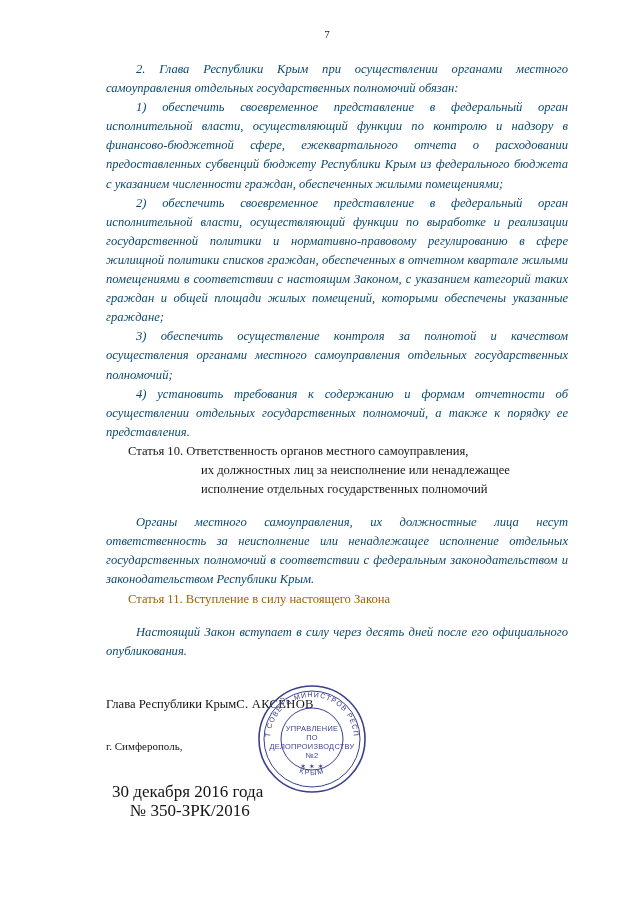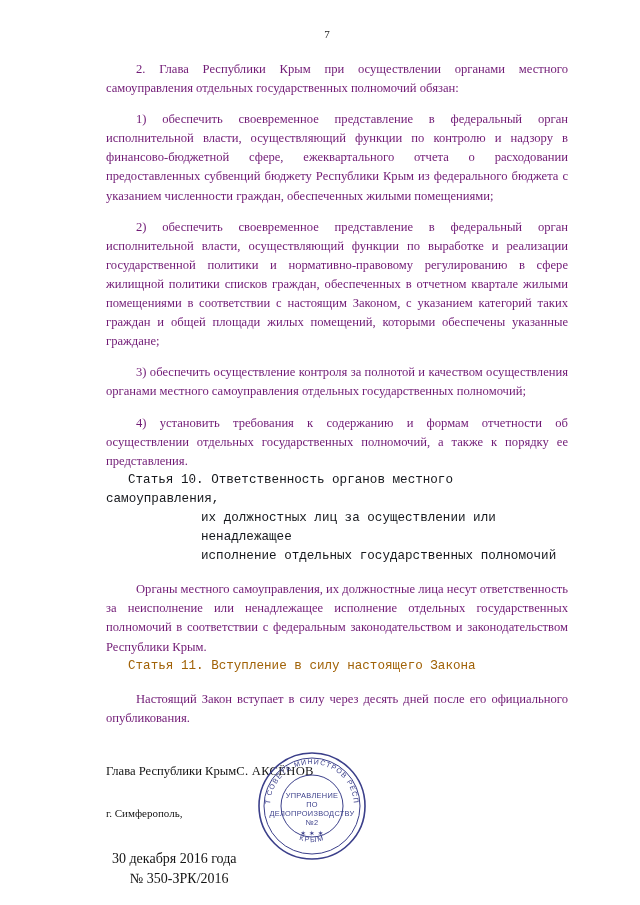--- a/index.html
+++ b/index.html
@@ -29,28 +29,29 @@
     margin: 0 0 20px 0;
     letter-spacing: 0.2px;
     margin-left: -20px;
   }
   .para {
     font-size: 12.6px;
     line-height: 19.1px;
     text-align: justify;
     text-justify: inter-word;
     margin: 0;
-    color: #701a75;
+    color: #0c4a6e;
+    font-style: italic;
   }
   .indent {
     text-indent: 30px;
   }
-  .gap-s { margin-top: 12px; }
+  .gap-s { margin-top: 0px; }
   .gap-m { margin-top: 14px; }
-  .gap-l { margin-top: 22px; font-family: Liberation Mono, monospace; }
+  .gap-l { margin-top: 22px; }
 
   .article-head {
     font-size: 12.6px;
     line-height: 19.1px;
     margin: 0;
     color: #15171c;
   }
   .article-head .line1 { display: block; text-indent: 22px; }
   .article-head .line2 { display: block; padding-left: 95px; }
   .article-head .line3 { display: block; padding-left: 95px; }
@@ -76,21 +77,21 @@
     line-height: 19.1px;
   }
   .sign-left { white-space: nowrap; }
   .sign-right { white-space: nowrap; padding-right: 4px; letter-spacing: 0.3px;}
   .city {
     margin-top: 26px;
     font-size: 11px;
   }
   .date-block {
     margin-top: 30px;
-    font-size: 14px;
+    font-size: 17px;
     line-height: 19.5px;
     padding-left: 6px;
   }
   .date-block .docnum { padding-left: 18px; display: block; }
 
   
   .stamp {
     position: absolute;
     left: 150px;
     top: -12px;
@@ -118,21 +119,21 @@
   <div class="page-number">7</div>
 
   <p class="para indent">2. Глава Республики Крым при осуществлении органами местного самоуправления отдельных государственных полномочий обязан:</p>
   <p class="para indent gap-s">1) обеспечить своевременное представление в федеральный орган исполнительной власти, осуществляющий функции по контролю и надзору в финансово-бюджетной сфере, ежеквартального отчета о расходовании предоставленных субвенций бюджету Республики Крым из федерального бюджета с указанием численности граждан, обеспеченных жилыми помещениями;</p>
   <p class="para indent gap-s">2) обеспечить своевременное представление в федеральный орган исполнительной власти, осуществляющий функции по выработке и реализации государственной политики и нормативно-правовому регулированию в сфере жилищной политики списков граждан, обеспеченных в отчетном квартале жилыми помещениями в соответствии с настоящим Законом, с указанием категорий таких граждан и общей площади жилых помещений, которыми обеспечены указанные граждане;</p>
   <p class="para indent gap-s">3) обеспечить осуществление контроля за полнотой и качеством осуществления органами местного самоуправления отдельных государственных полномочий;</p>
   <p class="para indent gap-s">4) установить требования к содержанию и формам отчетности об осуществлении отдельных государственных полномочий, а также к порядку ее представления.</p>
 
   <div class="article-head gap-l">
     <span class="line1">Статья 10. Ответственность органов местного самоуправления,</span>
-    <span class="line2">их должностных лиц за осуществлении или ненадлежащее</span>
+    <span class="line2">их должностных лиц за неисполнение или ненадлежащее</span>
     <span class="line3">исполнение отдельных государственных полномочий</span>
   </div>
 
   <p class="para indent gap-m">Органы местного самоуправления, их должностные лица несут ответственность за неисполнение или ненадлежащее исполнение отдельных государственных полномочий в соответствии с федеральным законодательством и законодательством Республики Крым.</p>
 
   <p class="article-simple gap-l">Статья 11. Вступление в силу настоящего Закона</p>
 
   <p class="para indent gap-m">Настоящий Закон вступает в силу через десять дней после его официального опубликования.</p>
 
   <div class="signature-block">

